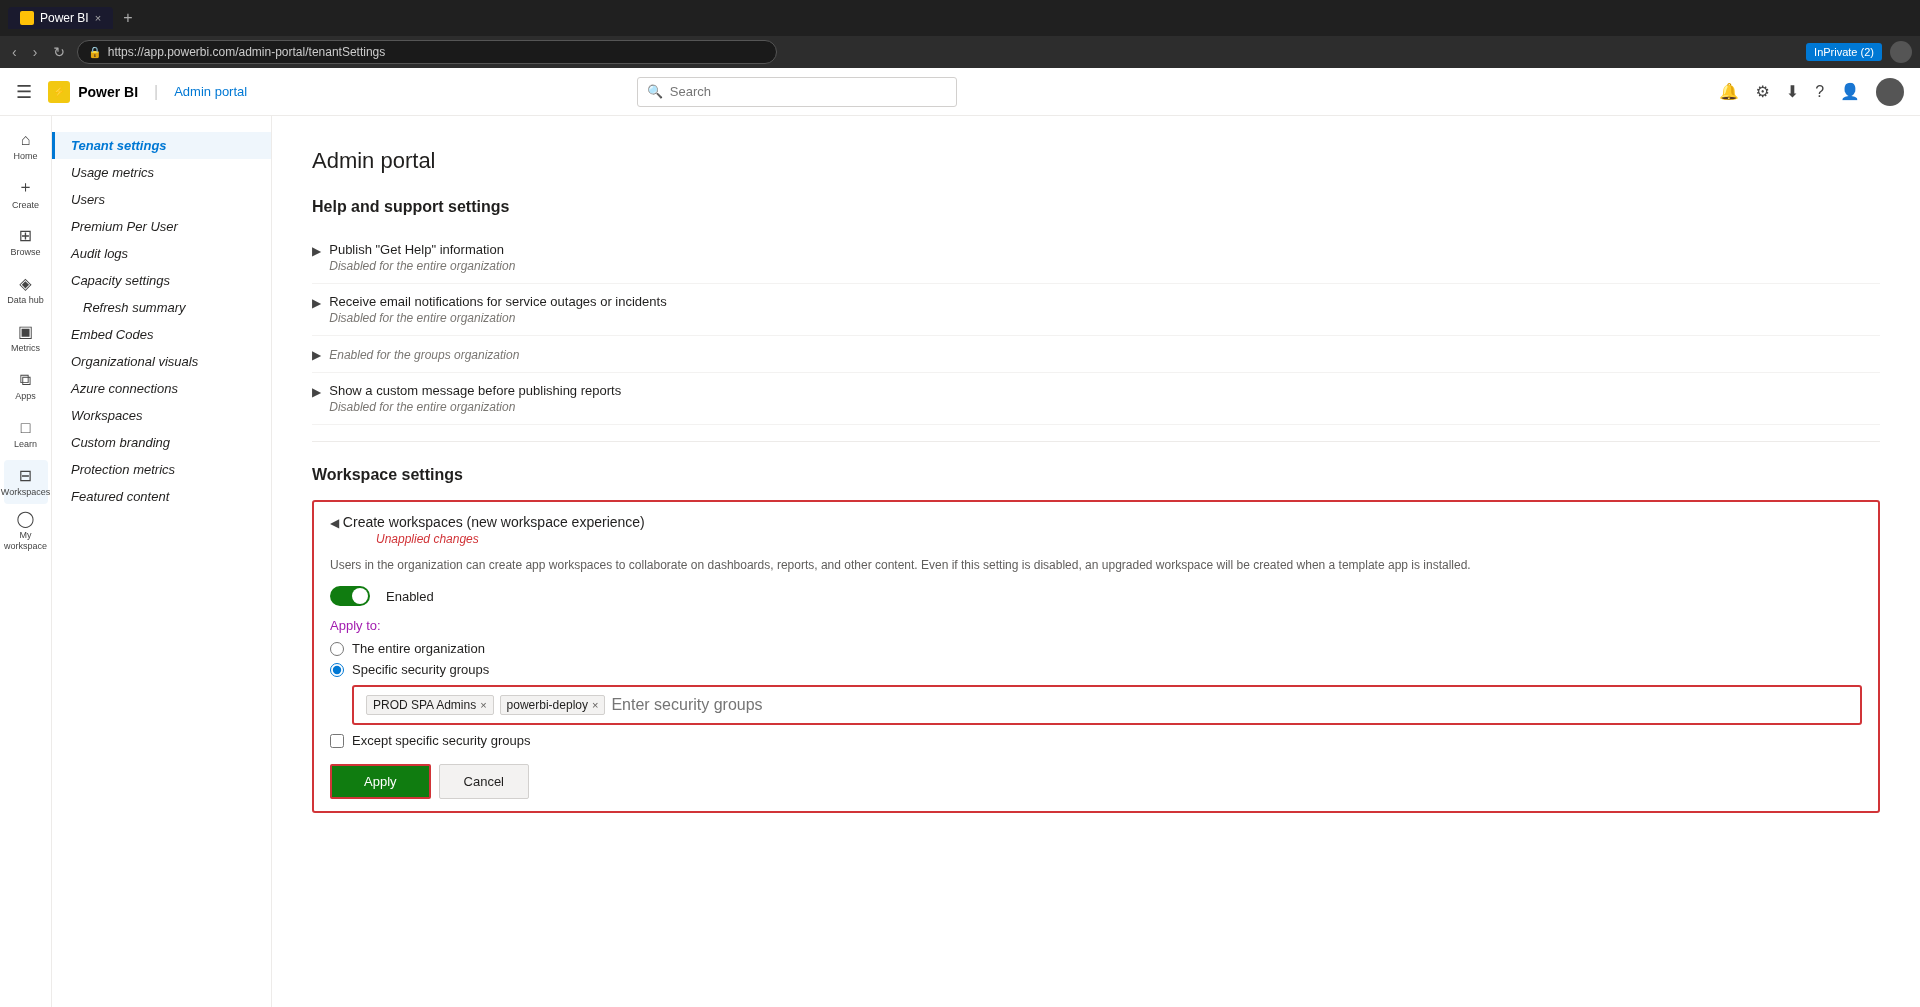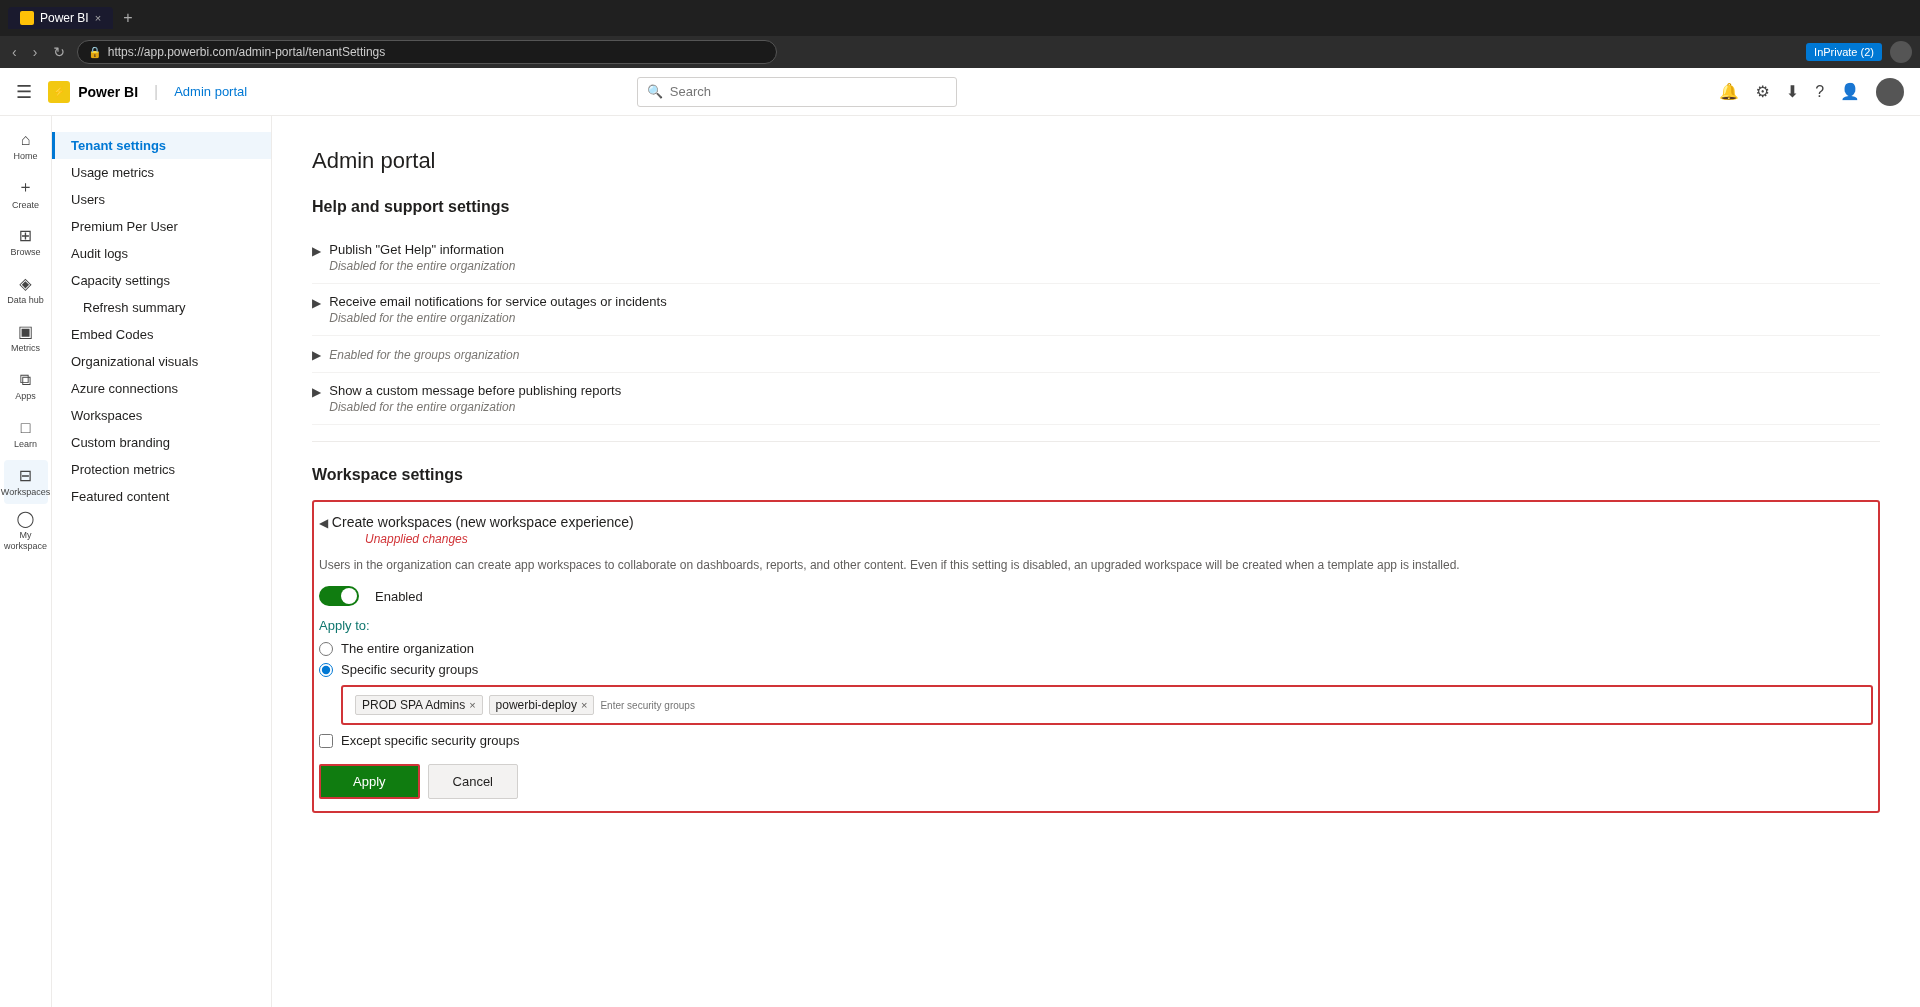--- a/index.html
+++ b/index.html
@@ -134,20 +134,21 @@
     .icon-nav-icon { font-size: 16px; color: #444; }
     .icon-nav-label { font-size: 9px; color: #444; text-align: center; line-height: 1.2; }
 
     
     .sidebar {
       width: 220px;
       background: #fff;
       border-right: 1px solid #edebe9;
       padding: 16px 0;
       overflow-y: auto;
+      font-style: italic;
     }
     .sidebar-item {
       padding: 6px 16px;
       font-size: 13px;
       color: #201f1e;
       cursor: pointer;
       border-left: 3px solid transparent;
     }
     .sidebar-item.active {
       background: #eff6fc;
@@ -180,21 +181,21 @@
     .chevron { color: #444; font-size: 12px; margin-top: 2px; }
     .setting-row-content { flex: 1; }
     .setting-name { font-size: 13px; color: #201f1e; font-weight: 400; }
     .setting-status { font-size: 12px; color: #797672; font-style: italic; margin-top: 2px; }
 
     
     .workspace-section { margin-top: 24px; }
     .workspace-setting-box {
       border: 2px solid #d13438;
       border-radius: 3px;
-      padding: 12px 5px;
+      padding: 12px 16px;
       margin-bottom: 16px;
     }
     .workspace-setting-title { font-size: 14px; color: #201f1e; font-weight: 400; }
     .unapplied { color: #d13438; font-size: 12px; font-style: italic; margin-top: 2px; margin-left: 46px; }
     .setting-description { font-size: 12px; color: #605e5c; margin: 10px 0; line-height: 1.5; }
 
     
     .toggle-row { display: flex; align-items: center; gap: 16px; margin: 12px 0; }
     .toggle {
       width: 40px;
@@ -209,21 +210,21 @@
       right: 2px;
       top: 2px;
       width: 16px;
       height: 16px;
       background: #fff;
       border-radius: 50%;
     }
     .toggle-label { font-size: 13px; color: #201f1e; }
 
     
-    .apply-to-label { font-size: 13px; color: #0f766e; margin-bottom: 8px; }
+    .apply-to-label { font-size: 13px; color: #a21caf; margin-bottom: 8px; }
     .radio-row { display: flex; align-items: center; gap: 8px; margin: 6px 0; }
     .radio-input { width: 14px; height: 14px; cursor: pointer; accent-color: #0078d4; }
     .radio-label { font-size: 13px; color: #201f1e; }
 
     
     .security-groups-box {
       border: 2px solid #d13438;
       border-radius: 3px;
       padding: 8px 12px;
       display: flex;
@@ -239,21 +240,21 @@
       border: 1px solid #d2d0ce;
       border-radius: 2px;
       padding: 2px 6px;
       font-size: 12px;
       color: #201f1e;
       display: flex;
       align-items: center;
       gap: 4px;
     }
     .tag-close { color: #605e5c; font-size: 11px; cursor: pointer; }
-    .security-input { border: none; outline: none; font-size: 10px; color: #aaa; flex: 1; min-width: 120px; }
+    .security-input { border: none; outline: none; font-size: 16px; color: #aaa; flex: 1; min-width: 120px; }
 
     
     .checkbox-row { display: flex; align-items: center; gap: 8px; margin: 8px 0; }
     .checkbox-input { width: 14px; height: 14px; cursor: pointer; }
     .checkbox-label { font-size: 13px; color: #201f1e; }
 
     
     .action-buttons { display: flex; gap: 8px; margin-top: 16px; }
     .btn-apply {
       background: #107c10;

